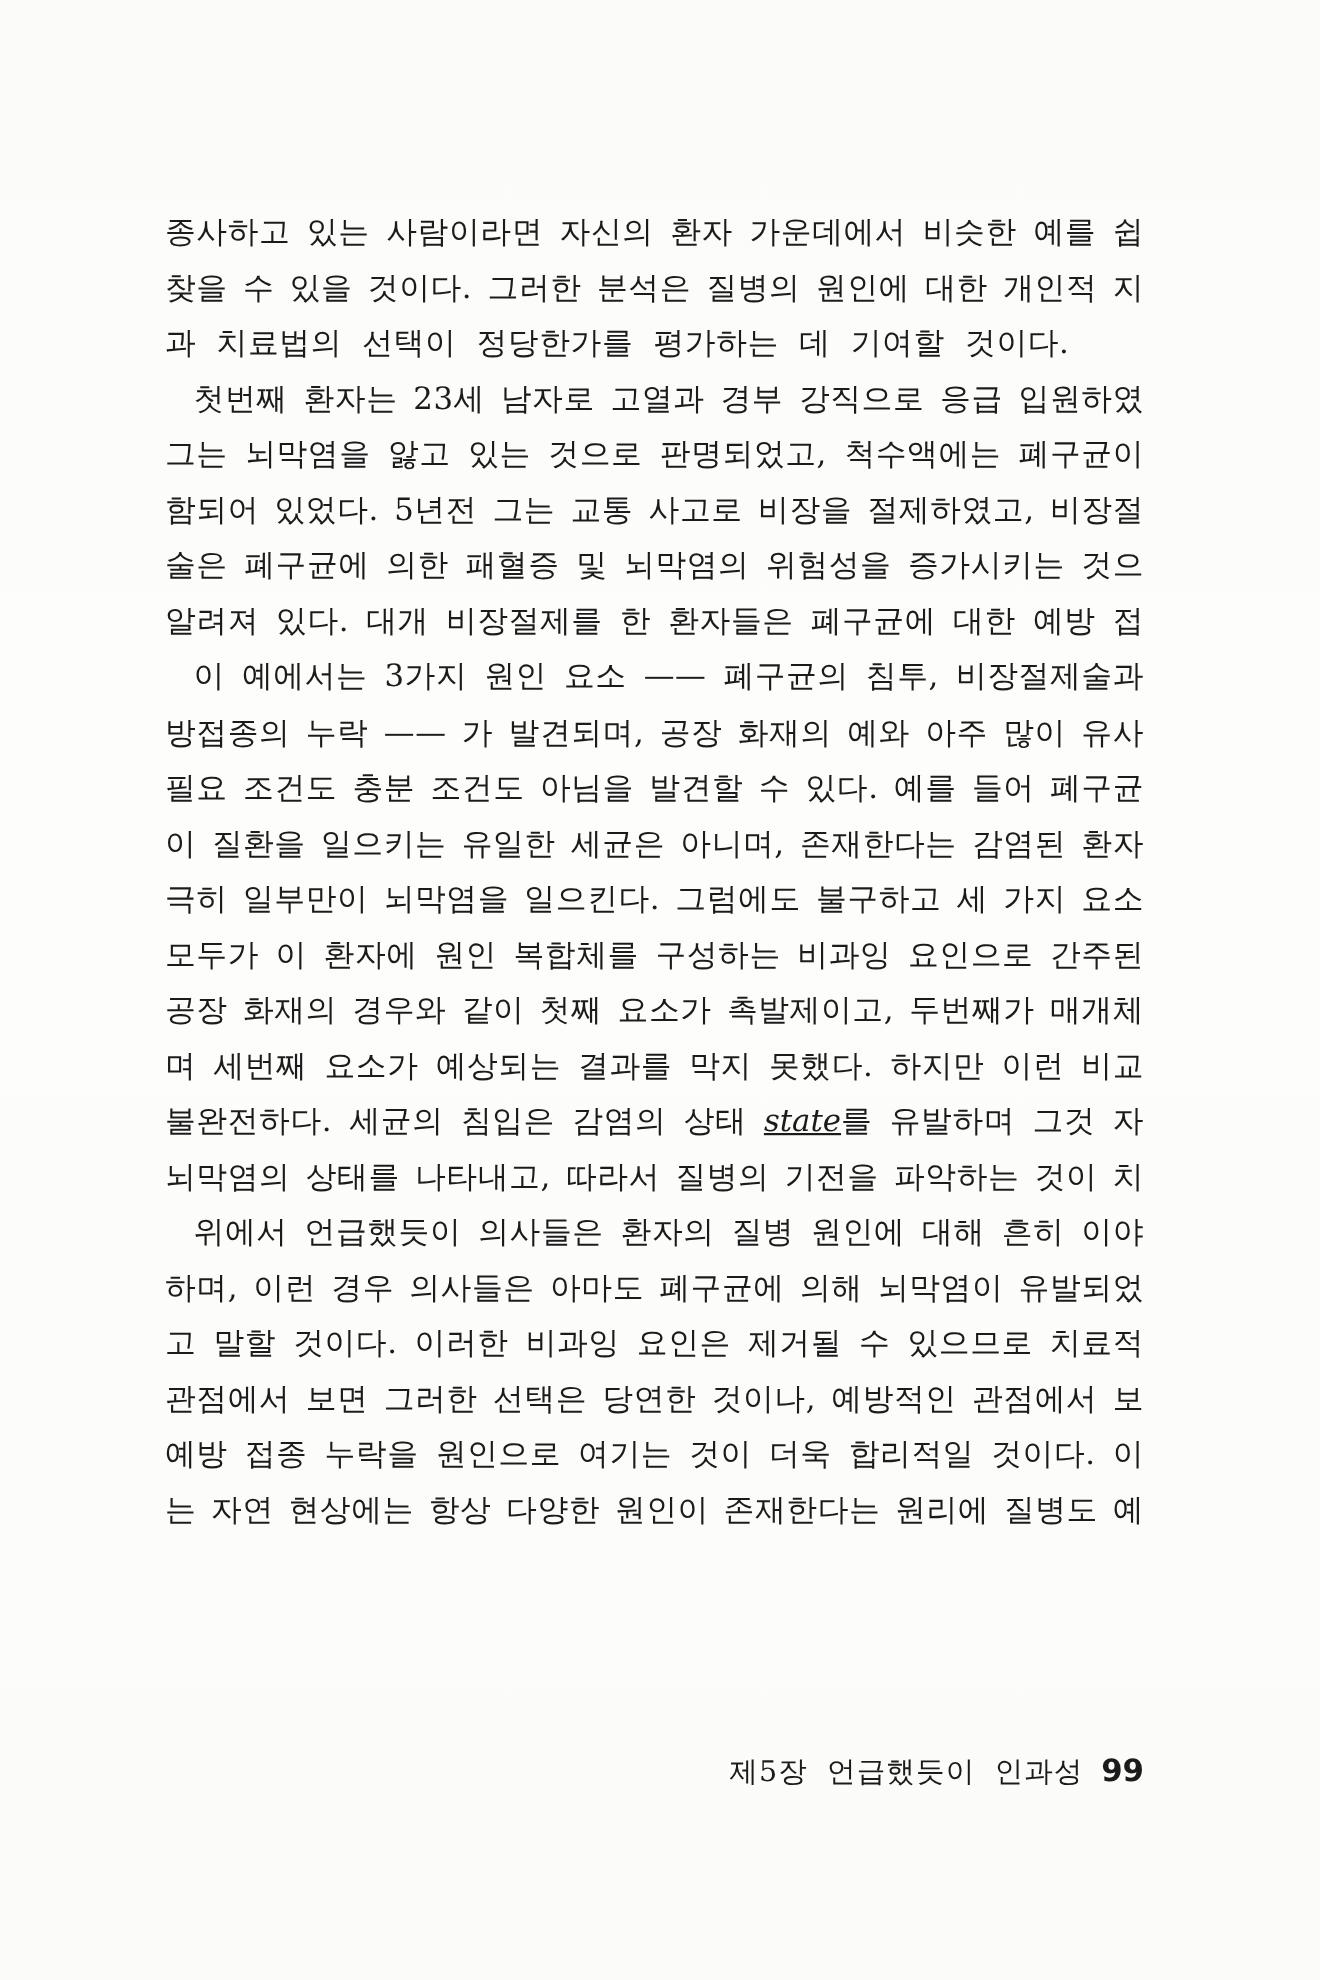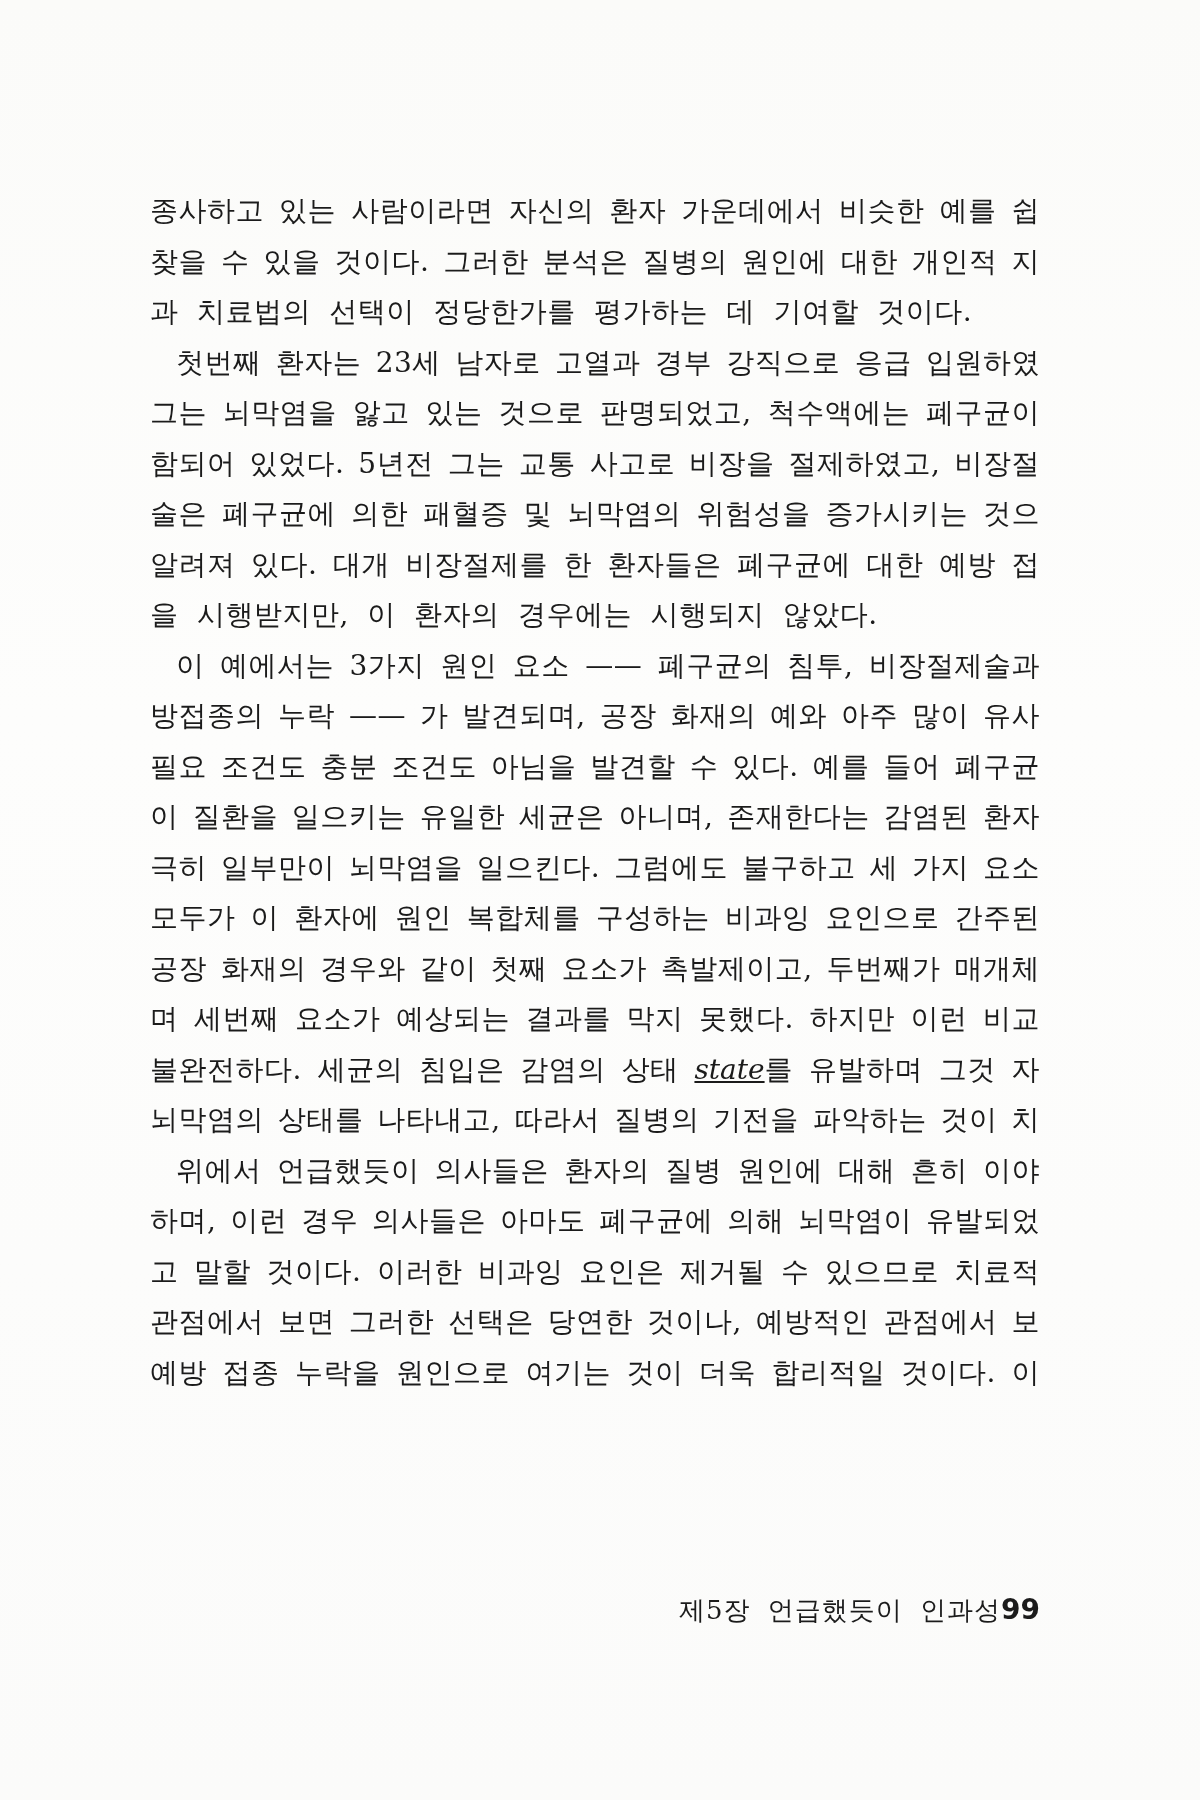--- a/index.html
+++ b/index.html
@@ -59,50 +59,50 @@
     white-space: nowrap;
     color: #1b1b1b;
   }
   .page-footer .chapter {
     letter-spacing: 1px;
     word-spacing: 8px;
   }
   .page-footer .pagenum {
     font-weight: bold;
     font-size: 28px;
-    margin-left: 0;
+    margin-left: 16px;
     font-family: "DejaVu Sans", "Liberation Sans", sans-serif;
   }
 </style>
 </head>
 <body>
 
 <div class="scan-page">
   <div class="page-text">
       <div class="line"><span>종사하고 있는 사람이라면 자신의 환자 가운데에서 비슷한 예를 쉽게</span></div>
       <div class="line"><span>찾을 수 있을 것이다. 그러한 분석은 질병의 원인에 대한 개인적 지식</span></div>
       <div class="line para-end"><span>과 치료법의 선택이 정당한가를 평가하는 데 기여할 것이다.</span></div>
       <div class="line indent"><span>첫번째 환자는 23세 남자로 고열과 경부 강직으로 응급 입원하였다.</span></div>
       <div class="line"><span>그는 뇌막염을 앓고 있는 것으로 판명되었고, 척수액에는 폐구균이 포</span></div>
       <div class="line"><span>함되어 있었다. 5년전 그는 교통 사고로 비장을 절제하였고, 비장절제</span></div>
       <div class="line"><span>술은 폐구균에 의한 패혈증 및 뇌막염의 위험성을 증가시키는 것으로</span></div>
       <div class="line"><span>알려져 있다. 대개 비장절제를 한 환자들은 폐구균에 대한 예방 접종</span></div>
-      <div class="line para-end"><span>을 시행받지만, 이 환자의 경우에는 시행되지 않았다.</span></div>
       <div class="line indent"><span>이 예에서는 3가지 원인 요소 —— 폐구균의 침투, 비장절제술과 예</span></div>
       <div class="line"><span>방접종의 누락 —— 가  발견되며, 공장 화재의 예와 아주 많이 유사하</span></div>
       <div class="line"><span>필요 조건도 충분 조건도 아님을 발견할 수 있다. 예를 들어 폐구균은</span></div>
       <div class="line"><span>이 질환을 일으키는 유일한 세균은 아니며, 존재한다는 감염된 환자의</span></div>
       <div class="line"><span>극히 일부만이 뇌막염을 일으킨다. 그럼에도 불구하고 세 가지 요소</span></div>
       <div class="line"><span>모두가 이 환자에 원인 복합체를 구성하는 비과잉 요인으로 간주된다.</span></div>
       <div class="line"><span>공장 화재의 경우와 같이 첫째 요소가 촉발제이고, 두번째가 매개체이</span></div>
       <div class="line"><span>며 세번째 요소가 예상되는 결과를 막지 못했다. 하지만 이런 비교는</span></div>
       <div class="line"><span>불완전하다. 세균의 침입은 감염의 상태 </span><em>state</em><span>를 유발하며 그것 자체가</span></div>
       <div class="line"><span>뇌막염의 상태를 나타내고, 따라서 질병의 기전을 파악하는 것이 치료</span></div>
       <div class="line indent"><span>위에서 언급했듯이 의사들은 환자의 질병 원인에 대해 흔히 이야기</span></div>
       <div class="line"><span>하며, 이런 경우 의사들은 아마도 폐구균에 의해 뇌막염이 유발되었다</span></div>
       <div class="line"><span>고 말할 것이다. 이러한 비과잉 요인은 제거될 수 있으므로 치료적인</span></div>
       <div class="line"><span>관점에서 보면 그러한 선택은 당연한 것이나, 예방적인 관점에서 보면</span></div>
       <div class="line"><span>예방 접종 누락을 원인으로 여기는 것이 더욱 합리적일 것이다. 이 예</span></div>
+      <div class="line"><span>는 자연 현상에는 항상 다양한 원인이 존재한다는 원리에 질병도 예</span></div>
     </div>
   <div class="page-footer">
     <span class="chapter">제5장 언급했듯이 인과성</span><span class="pagenum">99</span>
   </div>
 </div>
 
 </body></html>

